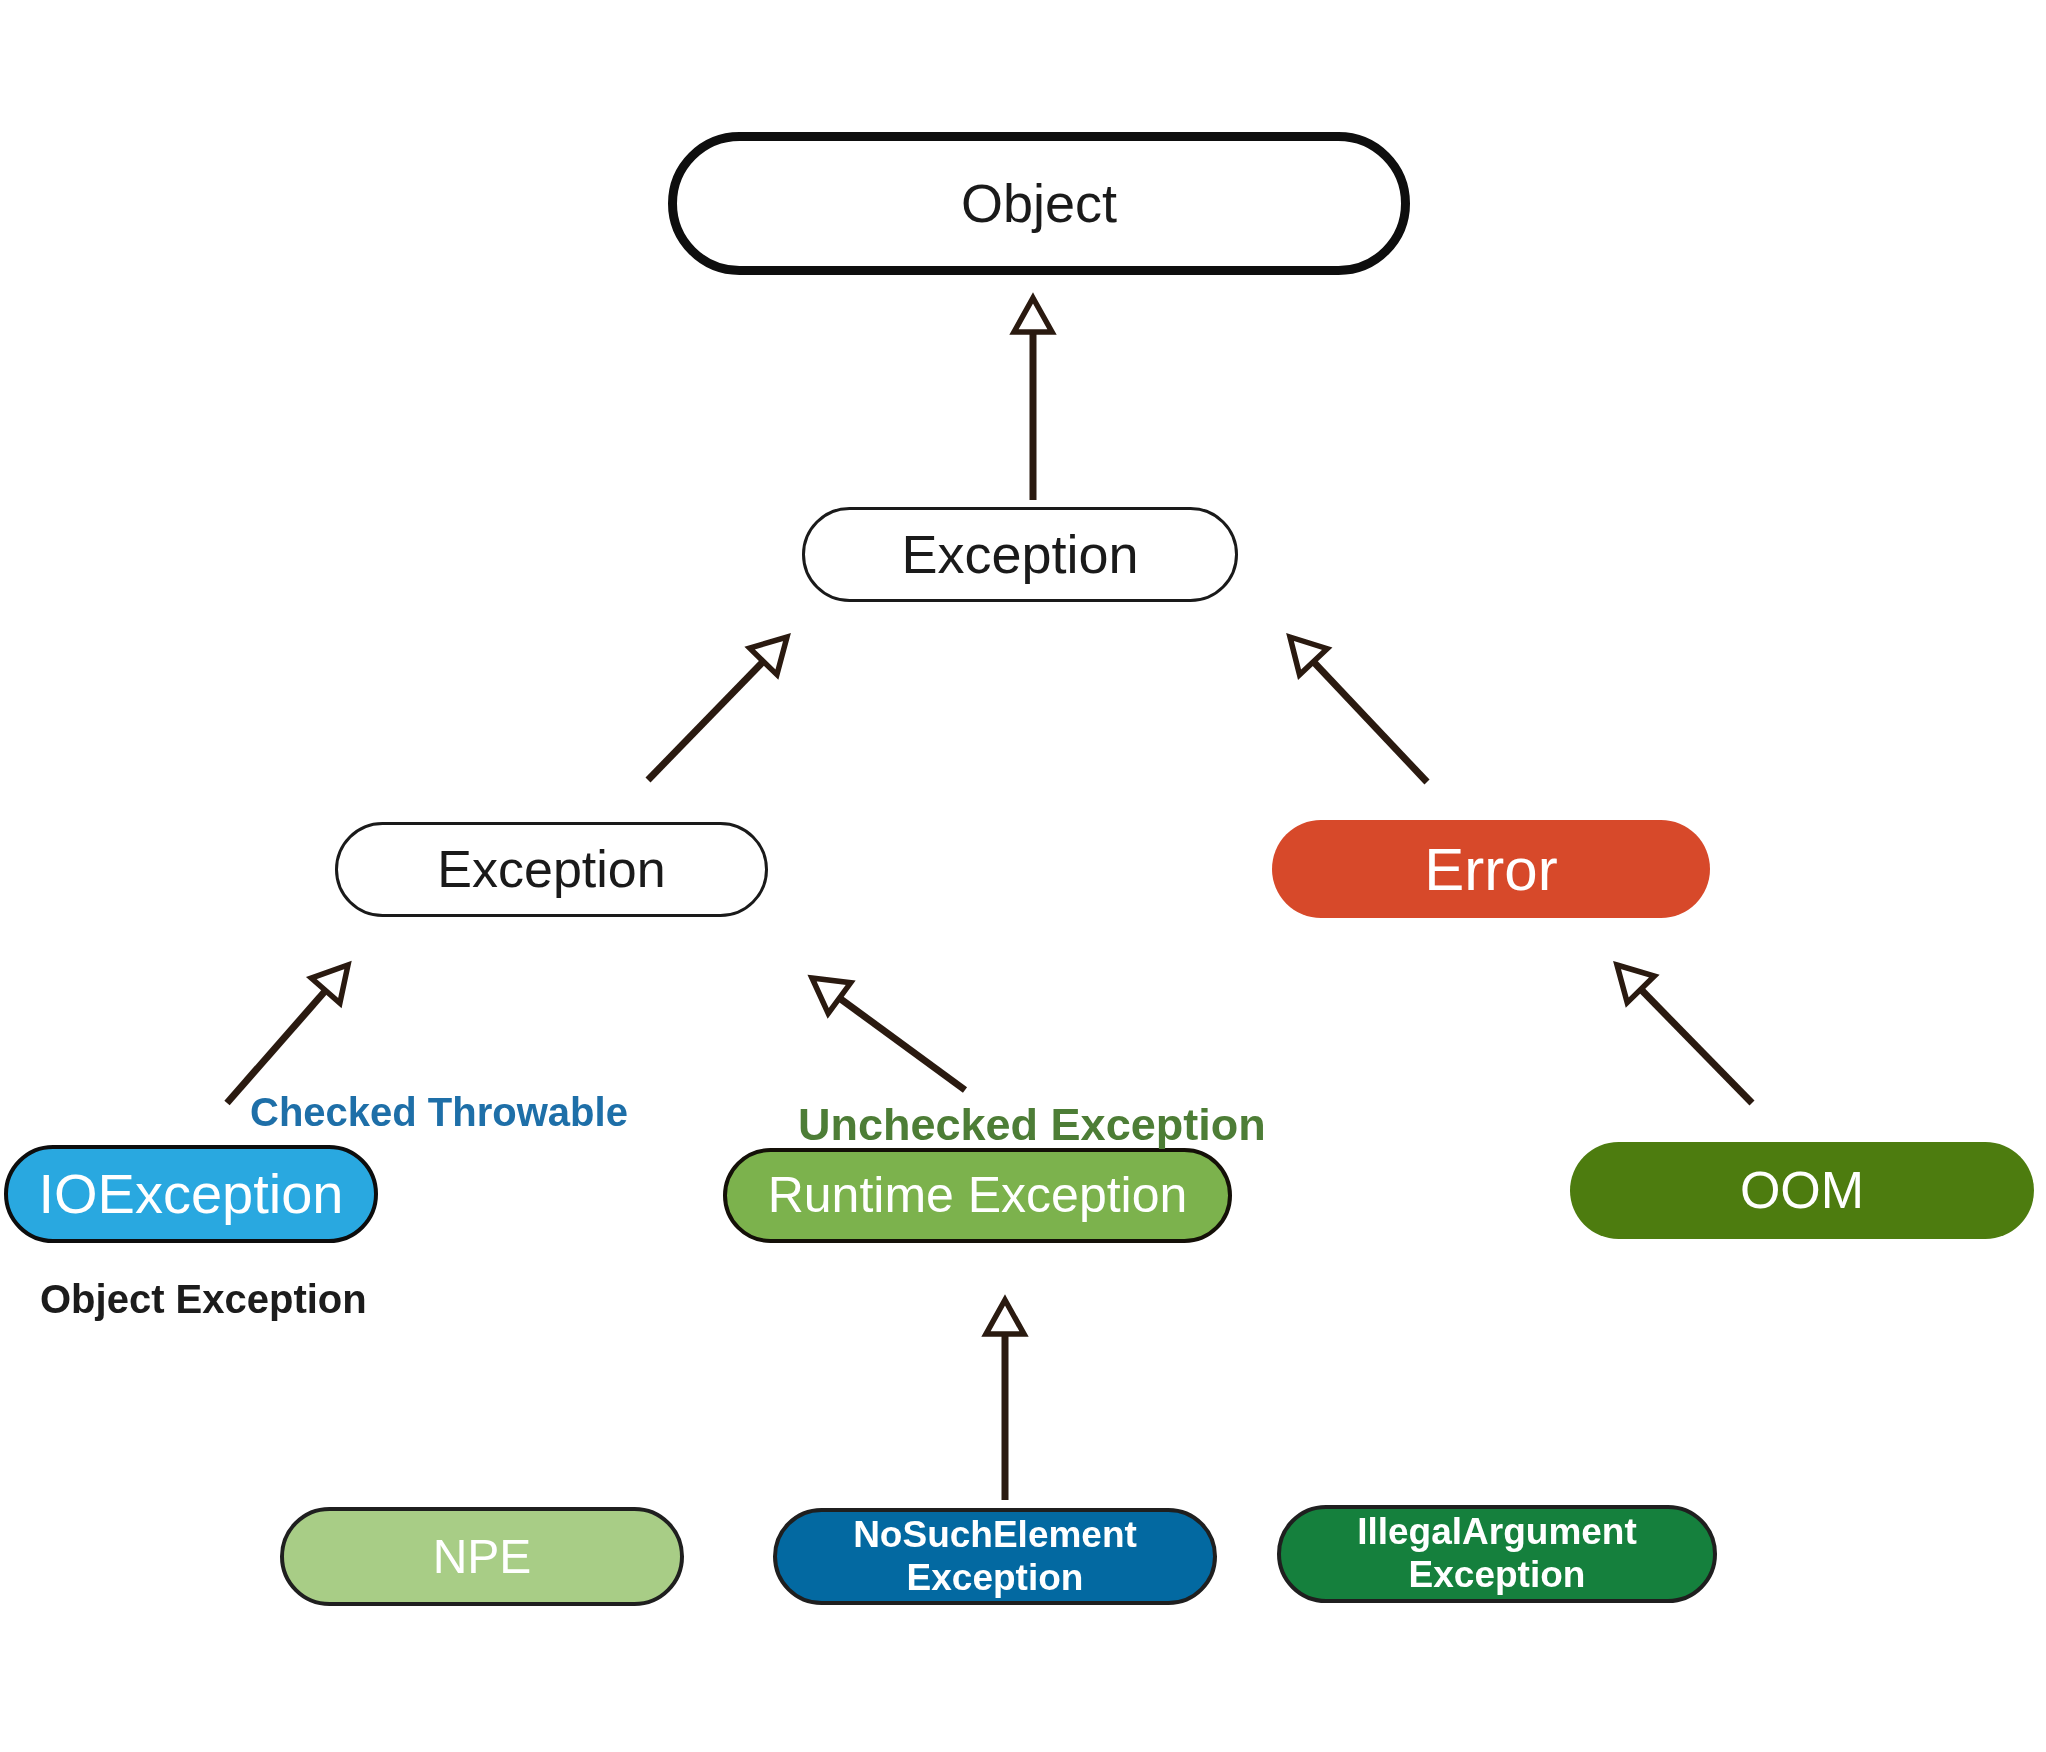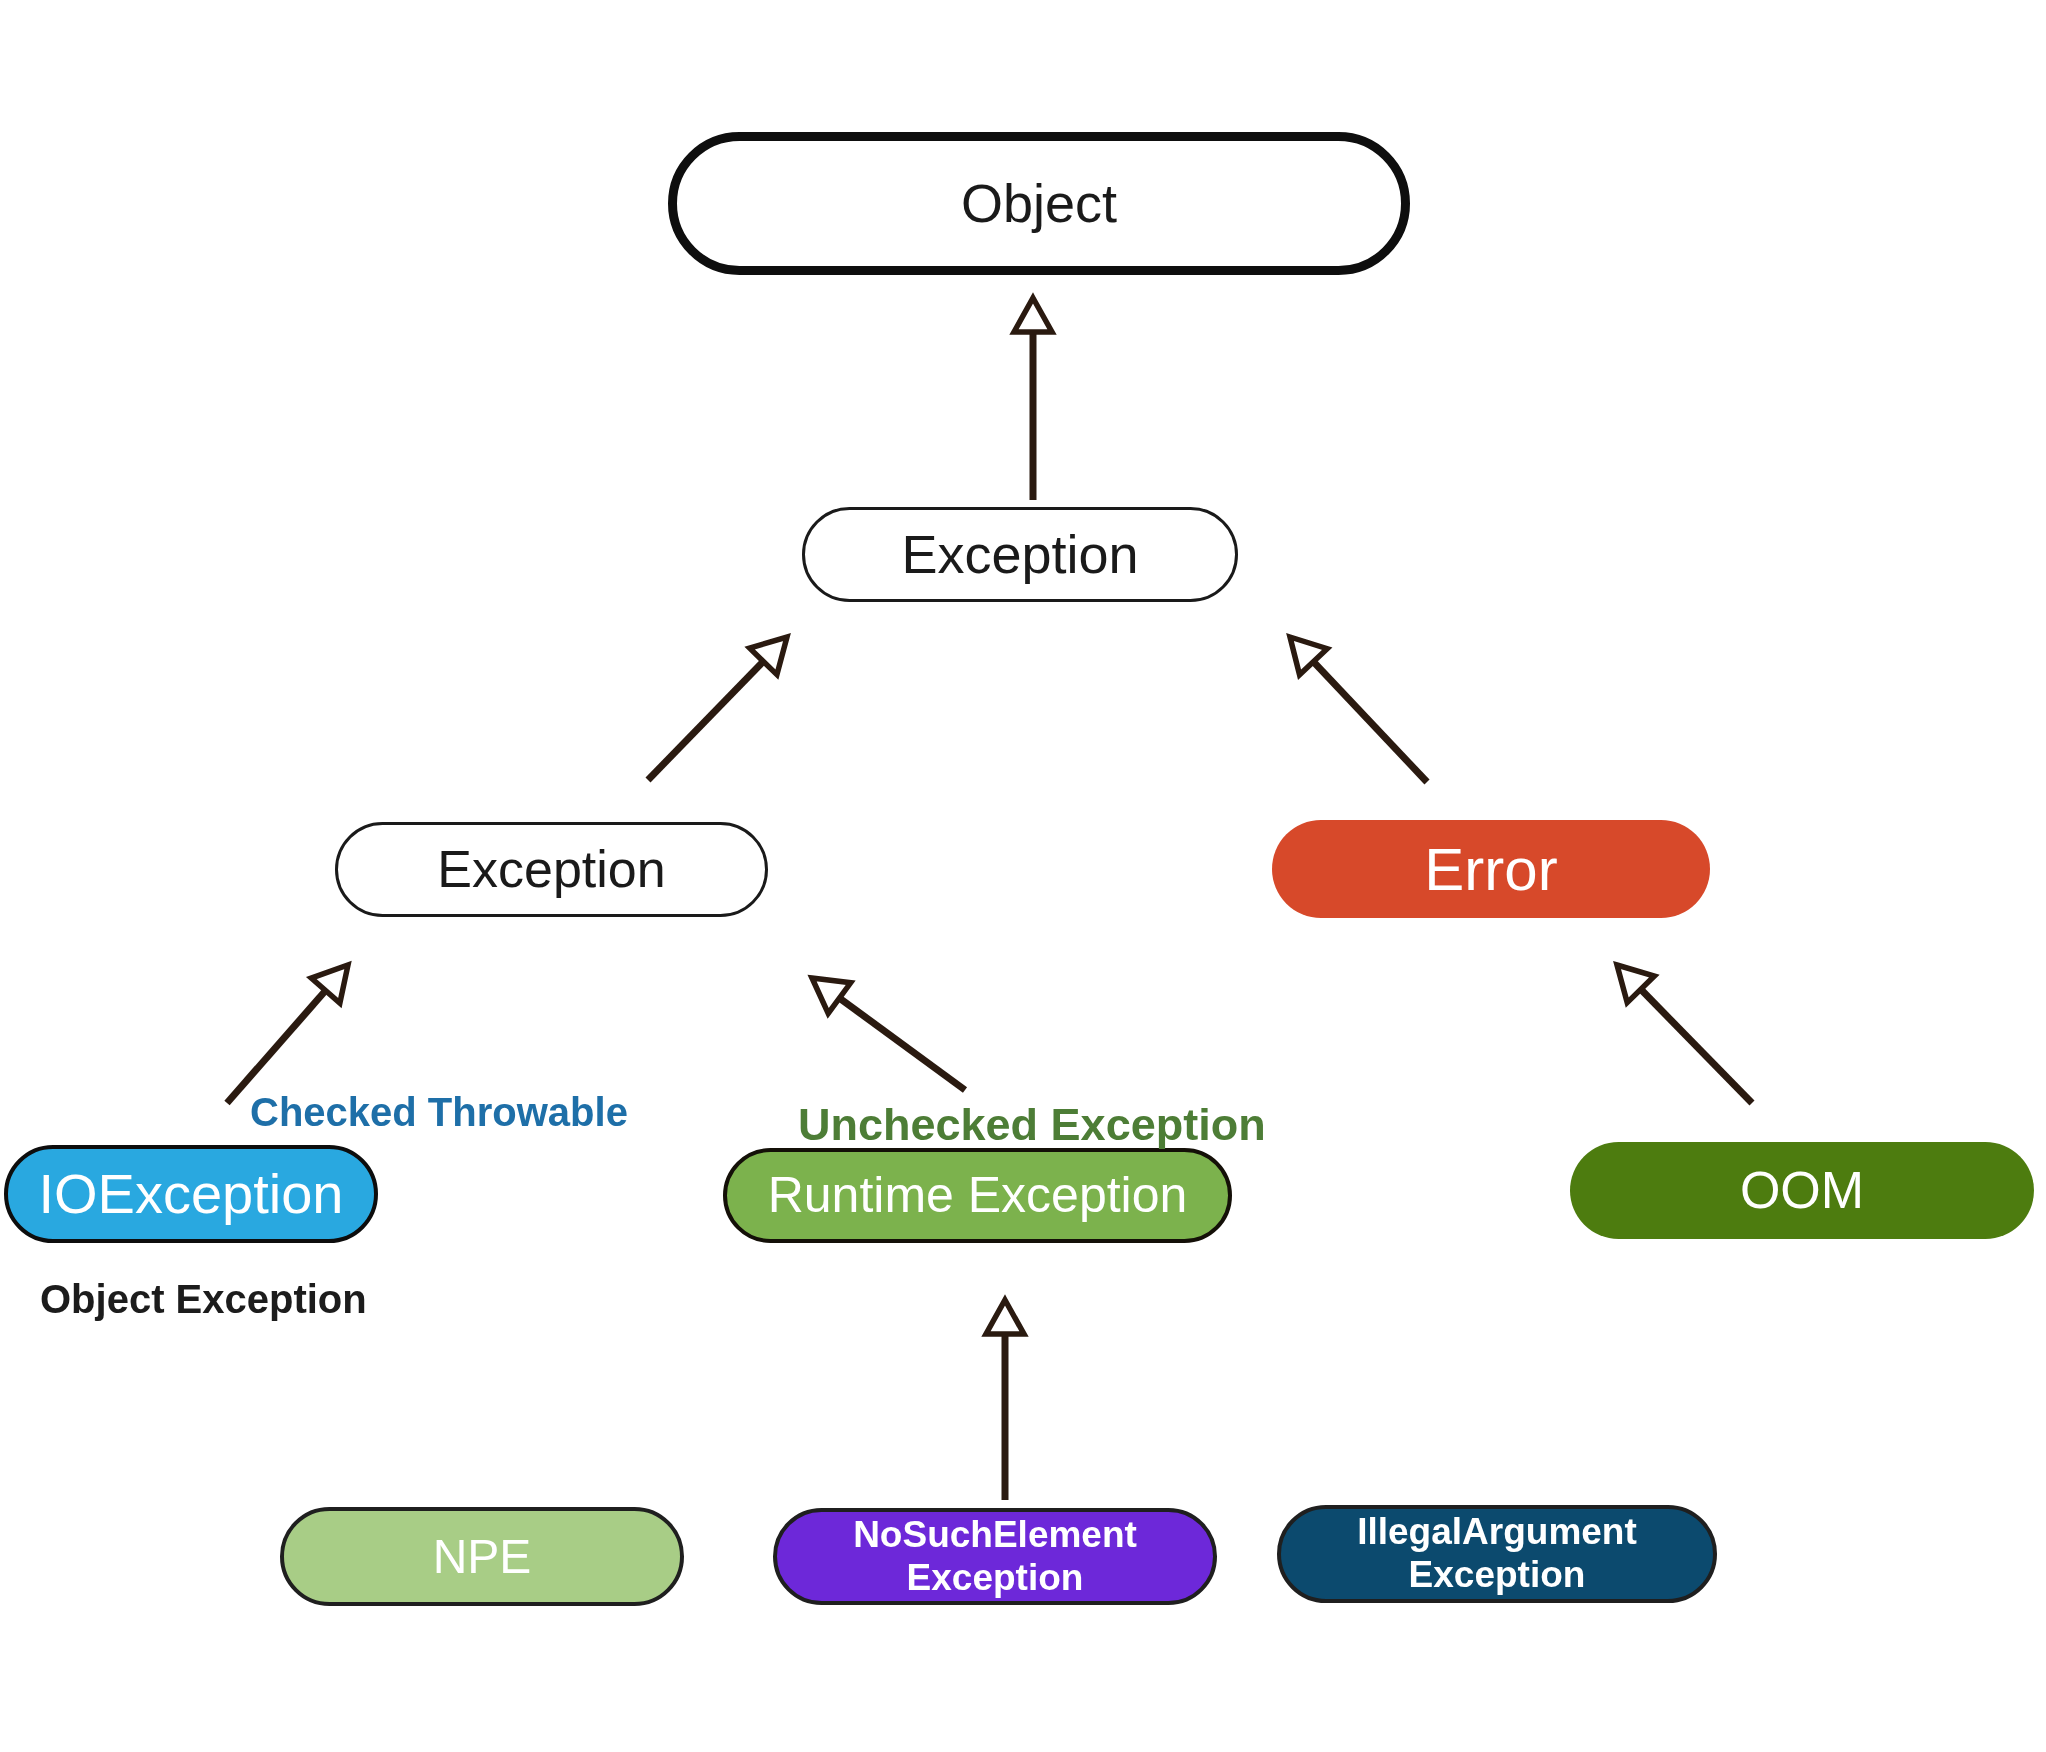--- a/index.html
+++ b/index.html
@@ -23,22 +23,22 @@
     line-height:1.15;
   }
   #n-object{left:668px;top:132px;width:742px;height:143px;border:9px solid #0e0e0e;font-size:54px;}
   #n-throwable{left:802px;top:507px;width:436px;height:95px;border:3px solid #1a1a1a;font-size:54px;}
   #n-exception{left:335px;top:822px;width:433px;height:95px;border:3px solid #1a1a1a;font-size:52px;}
   #n-error{left:1272px;top:820px;width:438px;height:98px;background:#D7492A;color:#ffffff;font-size:60px;}
   #n-ioexception{left:4px;top:1145px;width:374px;height:98px;background:#29A8E0;border:4px solid #0d0d0d;color:#ffffff;font-size:56px;}
   #n-runtime{left:723px;top:1148px;width:509px;height:95px;background:#7CB24D;border:4px solid #141008;color:#ffffff;font-size:50px;}
   #n-oom{left:1570px;top:1142px;width:464px;height:97px;background:#4d7c0f;color:#ffffff;font-size:52px;}
   #n-npe{left:280px;top:1507px;width:404px;height:99px;background:#A8CD86;border:4px solid #1f1f1f;color:#ffffff;font-size:48px;}
-  #n-nosuchelement{left:773px;top:1508px;width:444px;height:97px;background:#6d28d9;border:4px solid #1f1f1f;color:#ffffff;font-size:37px;font-weight:700;}
-  #n-illegalargument{left:1277px;top:1505px;width:440px;height:98px;background:#0c4a6e;border:4px solid #1f1f1f;color:#ffffff;font-size:37px;font-weight:700;}
+  #n-nosuchelement{left:773px;top:1508px;width:444px;height:97px;background:#0369a1;border:4px solid #1f1f1f;color:#ffffff;font-size:37px;font-weight:700;}
+  #n-illegalargument{left:1277px;top:1505px;width:440px;height:98px;background:#15803d;border:4px solid #1f1f1f;color:#ffffff;font-size:37px;font-weight:700;}
   .anno{position:absolute;font-weight:700;white-space:nowrap;}
   #a-checked{left:250px;top:1090px;font-size:40px;color:#1E6FA8;}
   #a-unchecked{left:798px;top:1099px;font-size:45px;color:#4D7D36;}
   #a-compile{left:40px;top:1277px;font-size:40px;color:#1c1c1c;}
 </style>
 </head>
 <body>
 
 <div class="canvas">
 

